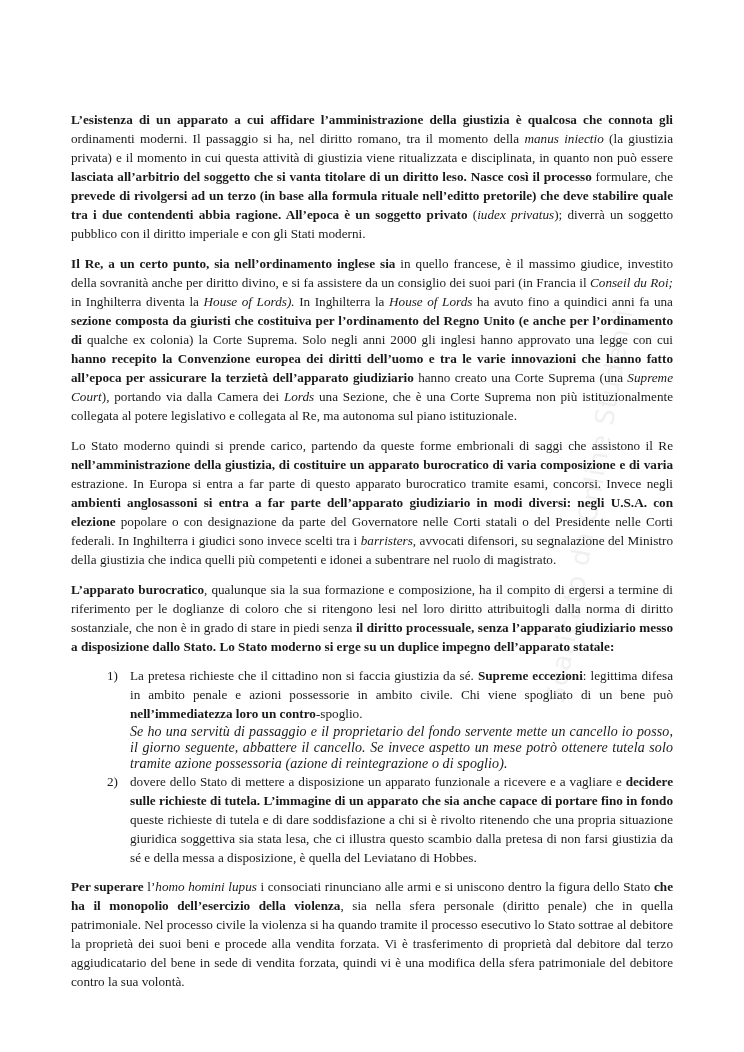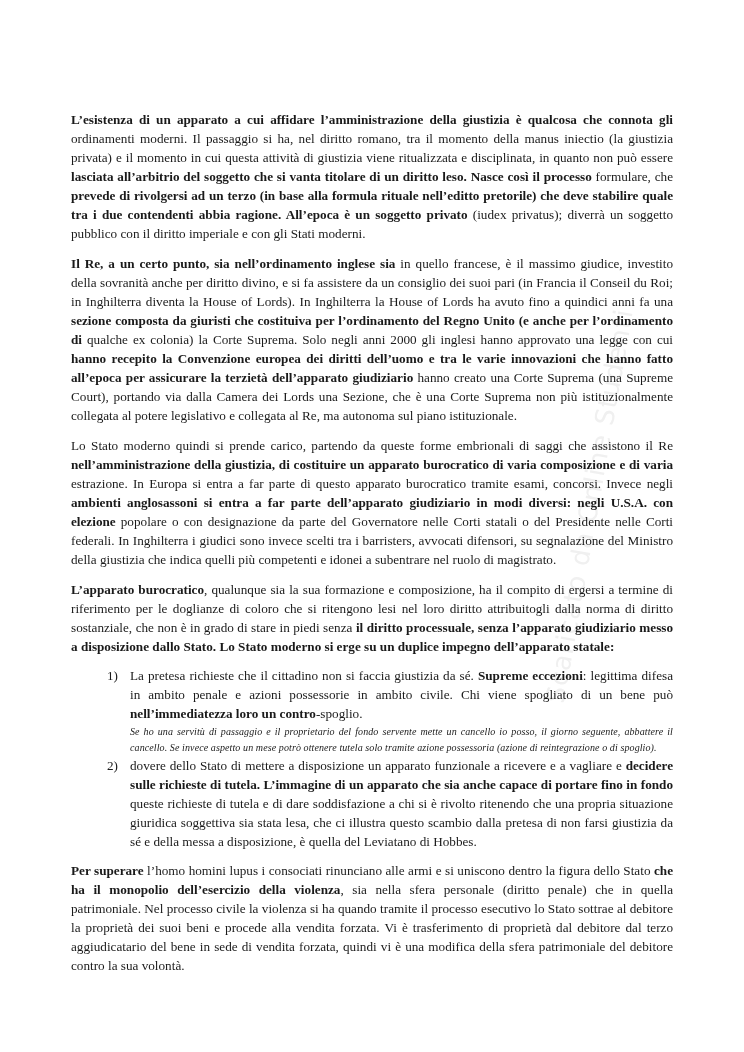--- a/index.html
+++ b/index.html
@@ -8,32 +8,32 @@
       font-family: "Liberation Serif", "DejaVu Serif", serif;
       color: #1a1a1a;
     }
     .page {
       position: absolute; left: 71px; top: 110px; width: 602px;
       font-size: 13.2px; line-height: 19px; text-align: justify;
     }
     .para { margin: 0; }
     .para.gap { margin-top: 11px; }
     .b { font-weight: bold; }
-    .i { }
+    .i { font-style: italic; }
     ol.duties {
       list-style: none; margin: 10px 0 10px 0; padding: 0;
     }
     ol.duties > li {
       position: relative; padding-left: 59px; margin: 0;
     }
     .li-num {
       position: absolute; left: 36px; top: 0;
     }
     .note {
-      font-style: italic; font-size: 10px; line-height: 16px;
+      font-style: italic; font-size: 14px; line-height: 16px;
       letter-spacing: 0.1px; margin: 1px 0 0 0;
     }
     .watermark {
       position: absolute; left: 540px; top: 700px;
       transform: rotate(-80deg); transform-origin: left top;
       font-family: "DejaVu Sans", sans-serif; font-size: 26px;
       color: #f0f0f0; white-space: nowrap; pointer-events: none;
       letter-spacing: 1px;
     }
   </style>

